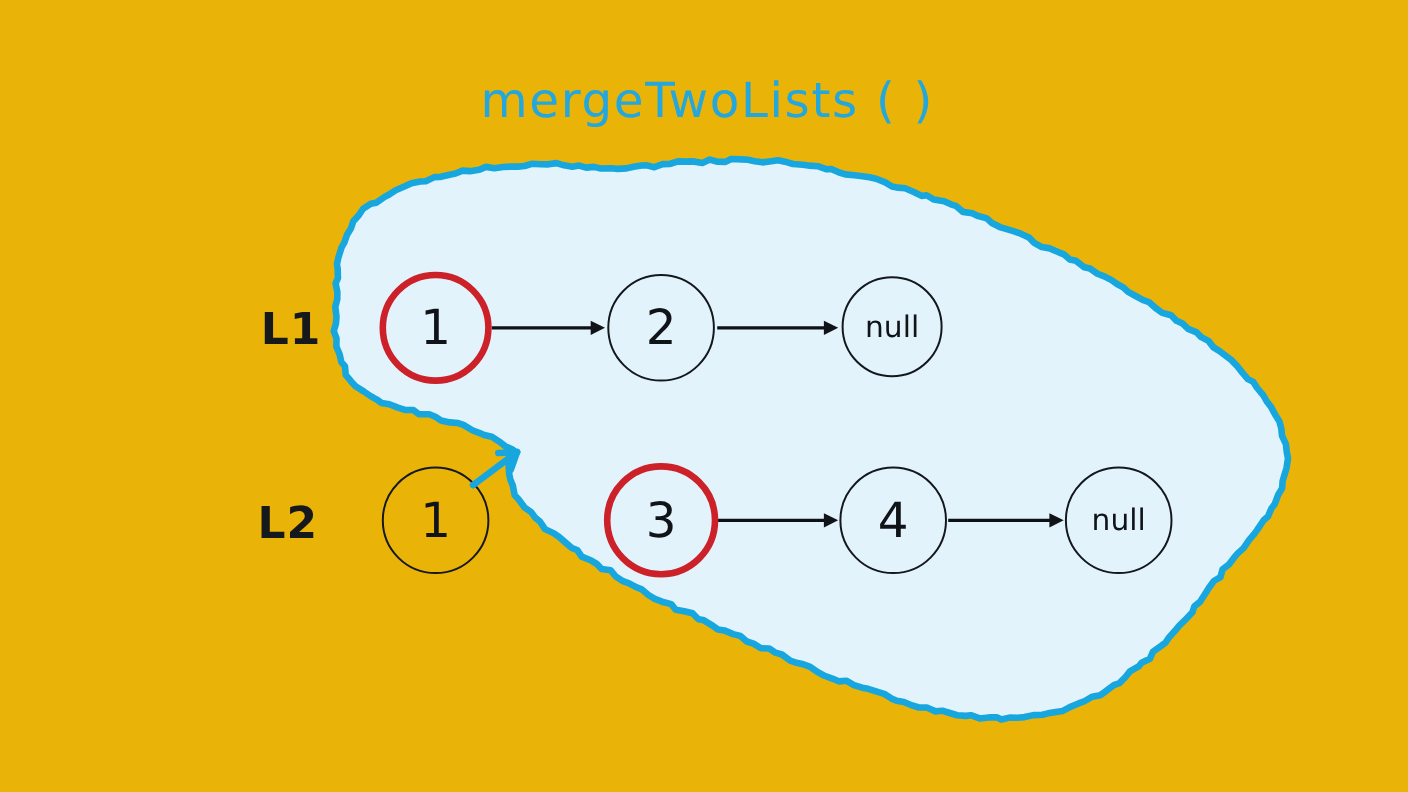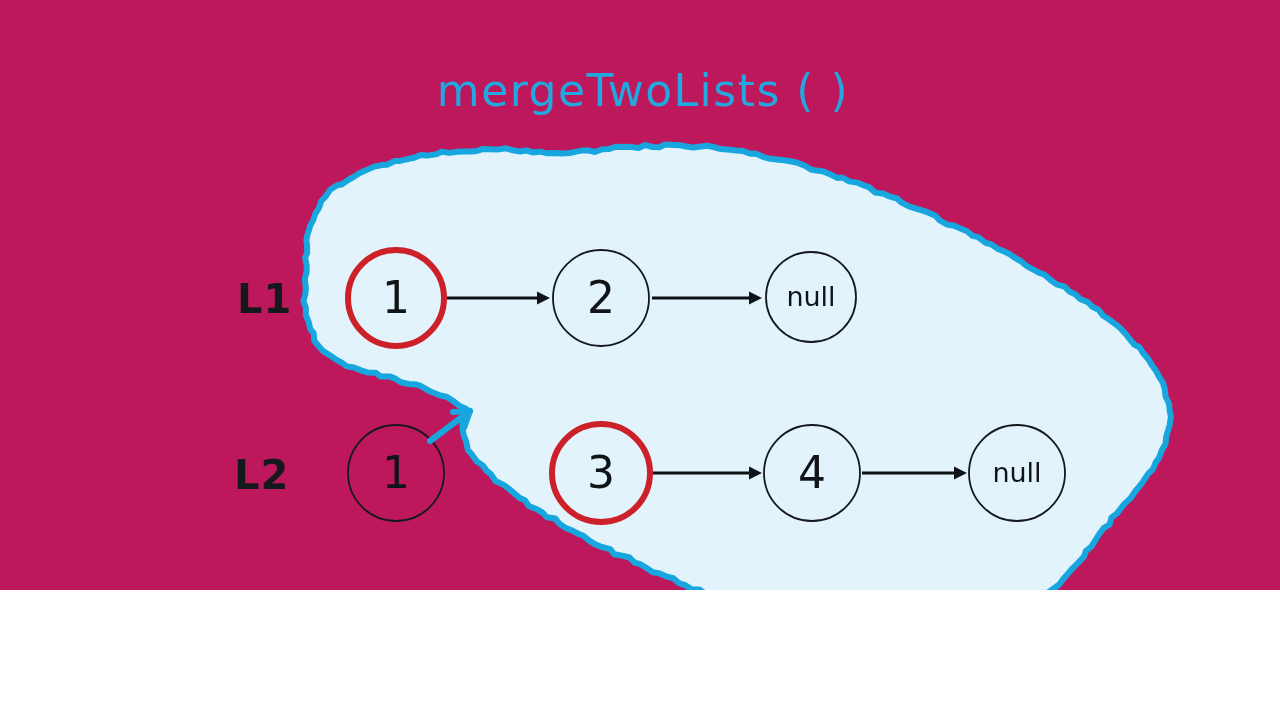--- a/index.html
+++ b/index.html
@@ -7,22 +7,22 @@
     margin: 0;
     padding: 0;
     background: #ffffff;
   }
   body {
     font-family: "DejaVu Sans", sans-serif;
   }
   #canvas {
     position: relative;
     width: 1280px;
-    height: 590px;
-    background: #be185d;
+    height: 720px;
+    background: #eab308;
     overflow: hidden;
   }
   #scene {
     position: absolute;
     left: 0;
     top: 0;
     width: 1280px;
     height: 720px;
   }
   .title-text {

